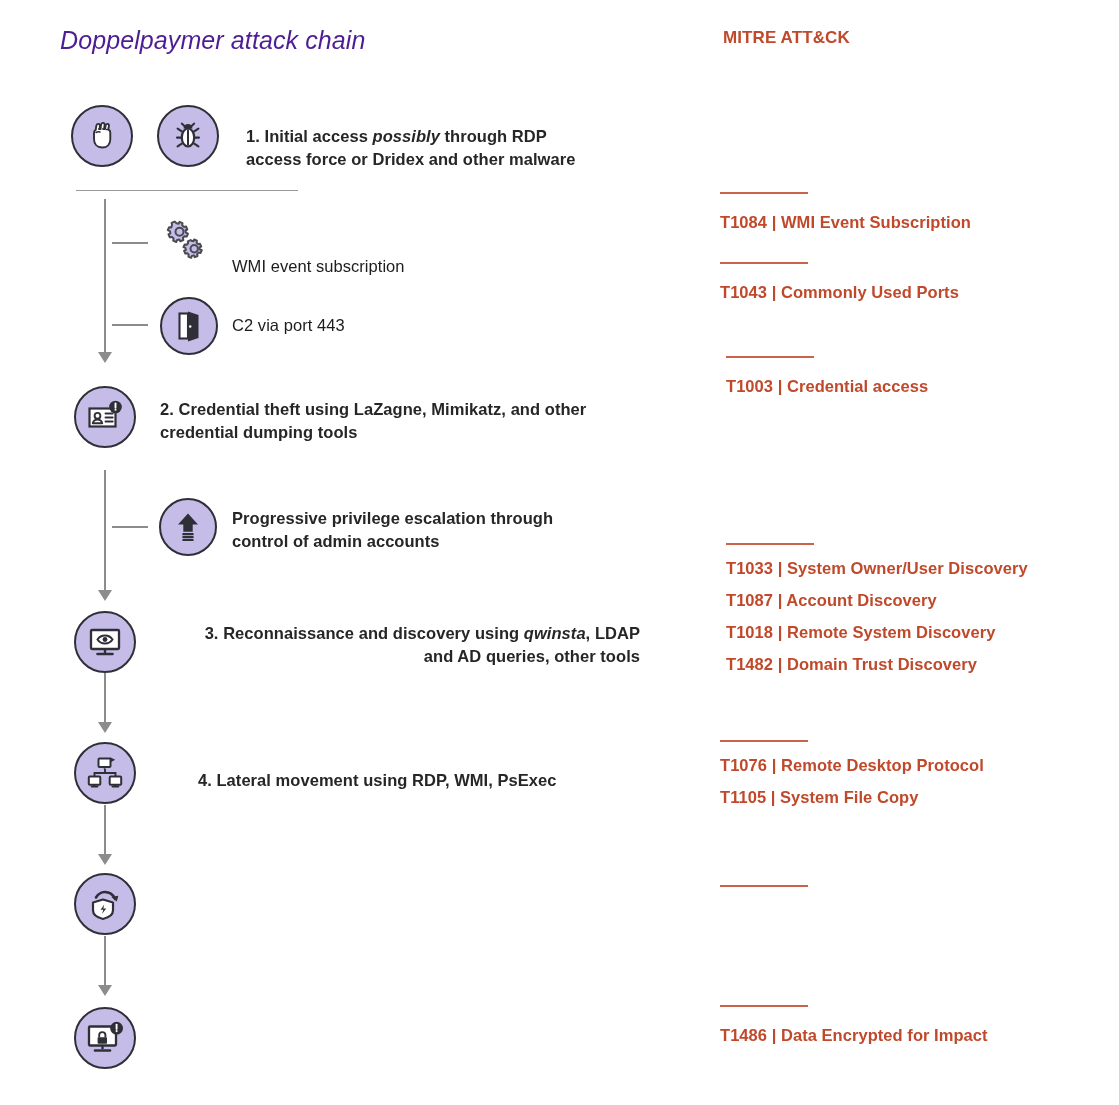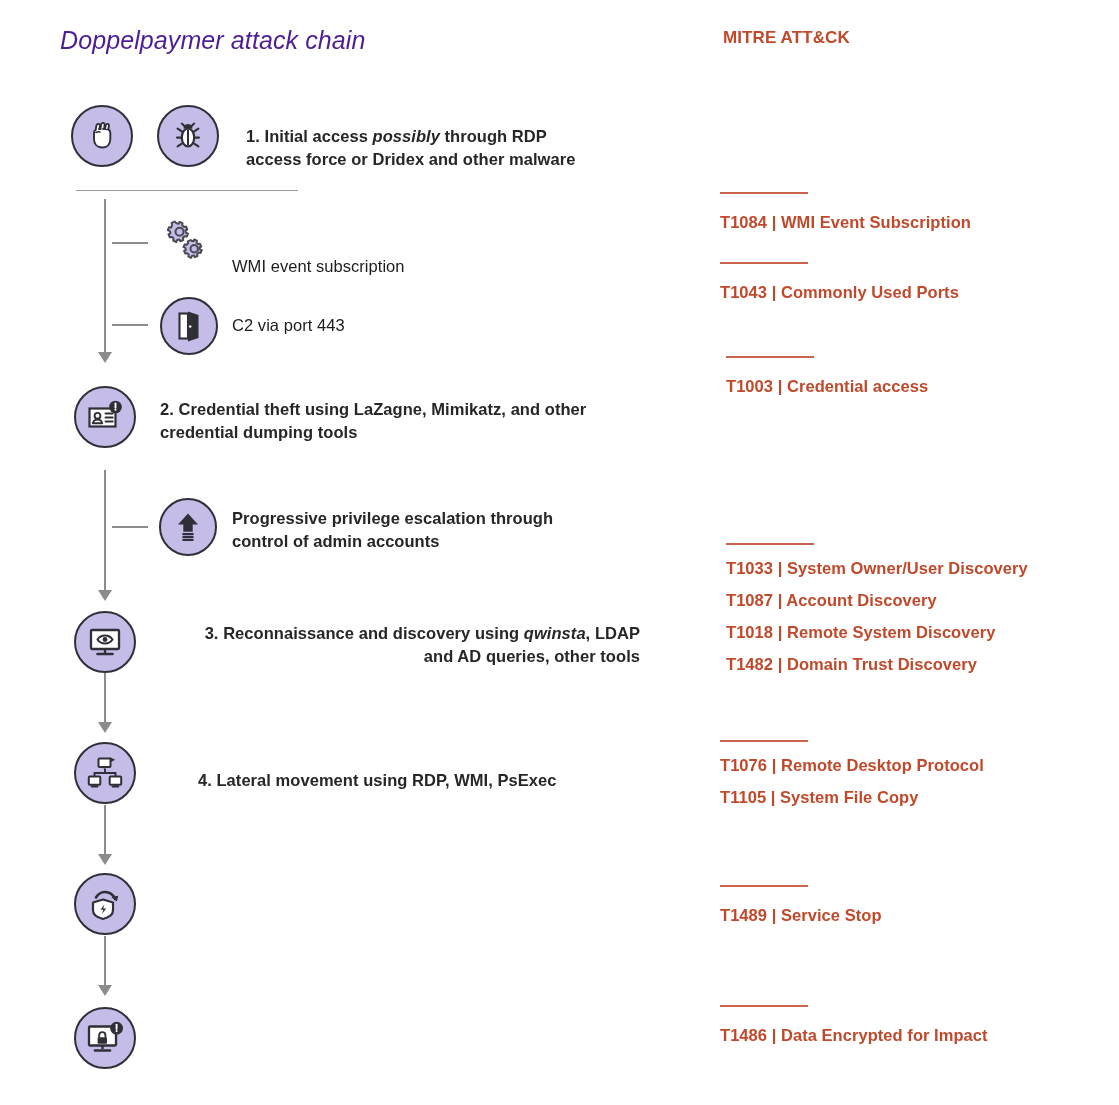--- a/index.html
+++ b/index.html
@@ -243,21 +243,20 @@
   </div>
 
   <div class="mitre-group" style="top:740px;">
     <div class="mitre-rule" style="margin-bottom:7px;"></div>
     <div class="mitre-item">T1076 | Remote Desktop Protocol</div>
     <div class="mitre-item">T1105 | System File Copy</div>
   </div>
 
   <div class="mitre-group" style="top:885px;">
     <div class="mitre-rule"></div>
-    <div class="mitre-item">T1489 | Service Stop</div>
   </div>
 
   <div class="mitre-group" style="top:1005px;">
     <div class="mitre-rule"></div>
     <div class="mitre-item">T1486 | Data Encrypted for Impact</div>
   </div>
 
 </div>
 
 </body></html>

